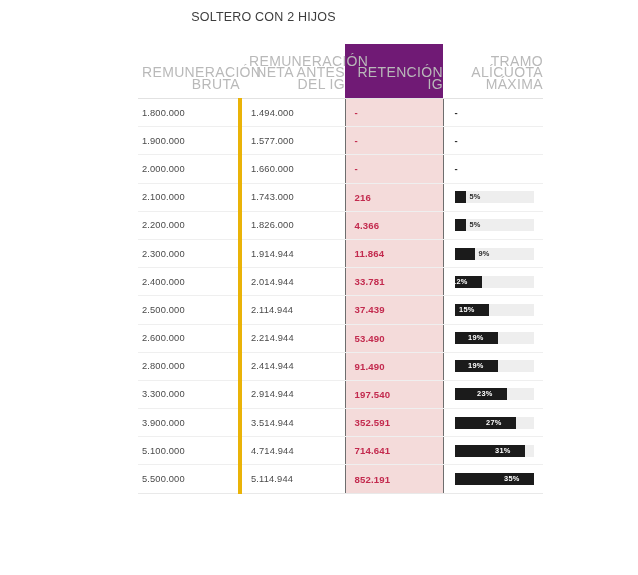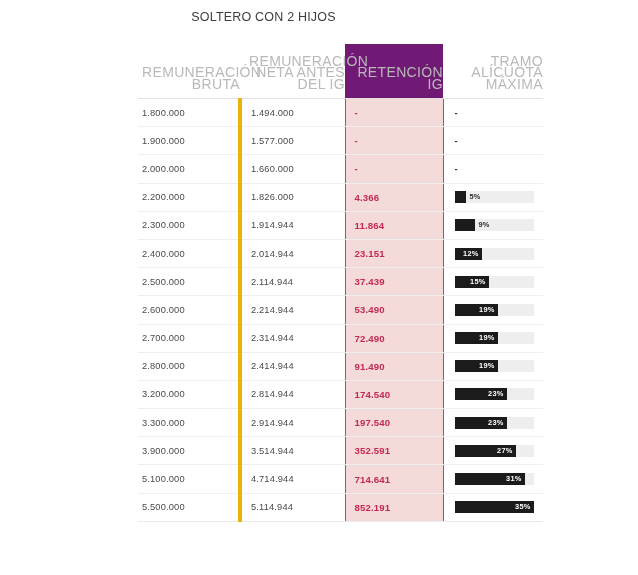--- a/index.html
+++ b/index.html
@@ -127,21 +127,21 @@
   .bar-fill {
     position: absolute;
     left: 0;
     top: 0;
     height: 12px;
     background: #1b1b1b;
     box-sizing: border-box;
   }
   .bar-label {
     position: absolute;
-    right: 3px;
+    right: 14px;
     top: 0;
     height: 12px;
     line-height: 12px;
     font-size: 7.4px;
     font-weight: 700;
     color: #ffffff;
     letter-spacing: 0.2px;
     white-space: nowrap;
   }
   .bar-label.outside {
@@ -193,20 +193,31 @@
             <td class="td-ret"><span class="dash-red">-</span></td>
             <td class="td-tramo"><span class="dash-dark">-</span></td>
           </tr>
           <tr>
             <td class="td-bruta">2.000.000</td>
             <td class="td-neta">1.660.000</td>
             <td class="td-ret"><span class="dash-red">-</span></td>
             <td class="td-tramo"><span class="dash-dark">-</span></td>
           </tr>
           <tr>
+            <td class="td-bruta">2.100.000</td>
+            <td class="td-neta">1.743.000</td>
+            <td class="td-ret"><span>216</span></td>
+            <td class="td-tramo">
+              <div class="bar-track">
+                <div class="bar-fill" style="width: 11px;"></div>
+                <span class="bar-label outside" style="left: 15px;">5%</span>
+              </div>
+            </td>
+          </tr>
+          <tr>
             <td class="td-bruta">2.200.000</td>
             <td class="td-neta">1.826.000</td>
             <td class="td-ret"><span>4.366</span></td>
             <td class="td-tramo">
               <div class="bar-track">
                 <div class="bar-fill" style="width: 11px;"></div>
                 <span class="bar-label outside" style="left: 15px;">5%</span>
               </div>
             </td>
           </tr>
@@ -217,21 +228,21 @@
             <td class="td-tramo">
               <div class="bar-track">
                 <div class="bar-fill" style="width: 20px;"></div>
                 <span class="bar-label outside" style="left: 24px;">9%</span>
               </div>
             </td>
           </tr>
           <tr>
             <td class="td-bruta">2.400.000</td>
             <td class="td-neta">2.014.944</td>
-            <td class="td-ret"><span>23.151</span></td>
+            <td class="td-ret"><span>33.781</span></td>
             <td class="td-tramo">
               <div class="bar-track">
                 <div class="bar-fill" style="width: 27px;">
                   <span class="bar-label">12%</span>
                 </div>
               </div>
             </td>
           </tr>
           <tr>
             <td class="td-bruta">2.500.000</td>
@@ -251,56 +262,32 @@
             <td class="td-ret"><span>53.490</span></td>
             <td class="td-tramo">
               <div class="bar-track">
                 <div class="bar-fill" style="width: 43px;">
                   <span class="bar-label">19%</span>
                 </div>
               </div>
             </td>
           </tr>
           <tr>
-            <td class="td-bruta">2.700.000</td>
-            <td class="td-neta">2.314.944</td>
-            <td class="td-ret"><span>72.490</span></td>
-            <td class="td-tramo">
-              <div class="bar-track">
-                <div class="bar-fill" style="width: 43px;">
-                  <span class="bar-label">19%</span>
-                </div>
-              </div>
-            </td>
-          </tr>
-          <tr>
             <td class="td-bruta">2.800.000</td>
             <td class="td-neta">2.414.944</td>
             <td class="td-ret"><span>91.490</span></td>
             <td class="td-tramo">
               <div class="bar-track">
                 <div class="bar-fill" style="width: 43px;">
                   <span class="bar-label">19%</span>
                 </div>
               </div>
             </td>
           </tr>
           <tr>
-            <td class="td-bruta">3.200.000</td>
-            <td class="td-neta">2.814.944</td>
-            <td class="td-ret"><span>174.540</span></td>
-            <td class="td-tramo">
-              <div class="bar-track">
-                <div class="bar-fill" style="width: 52px;">
-                  <span class="bar-label">23%</span>
-                </div>
-              </div>
-            </td>
-          </tr>
-          <tr>
             <td class="td-bruta">3.300.000</td>
             <td class="td-neta">2.914.944</td>
             <td class="td-ret"><span>197.540</span></td>
             <td class="td-tramo">
               <div class="bar-track">
                 <div class="bar-fill" style="width: 52px;">
                   <span class="bar-label">23%</span>
                 </div>
               </div>
             </td>

